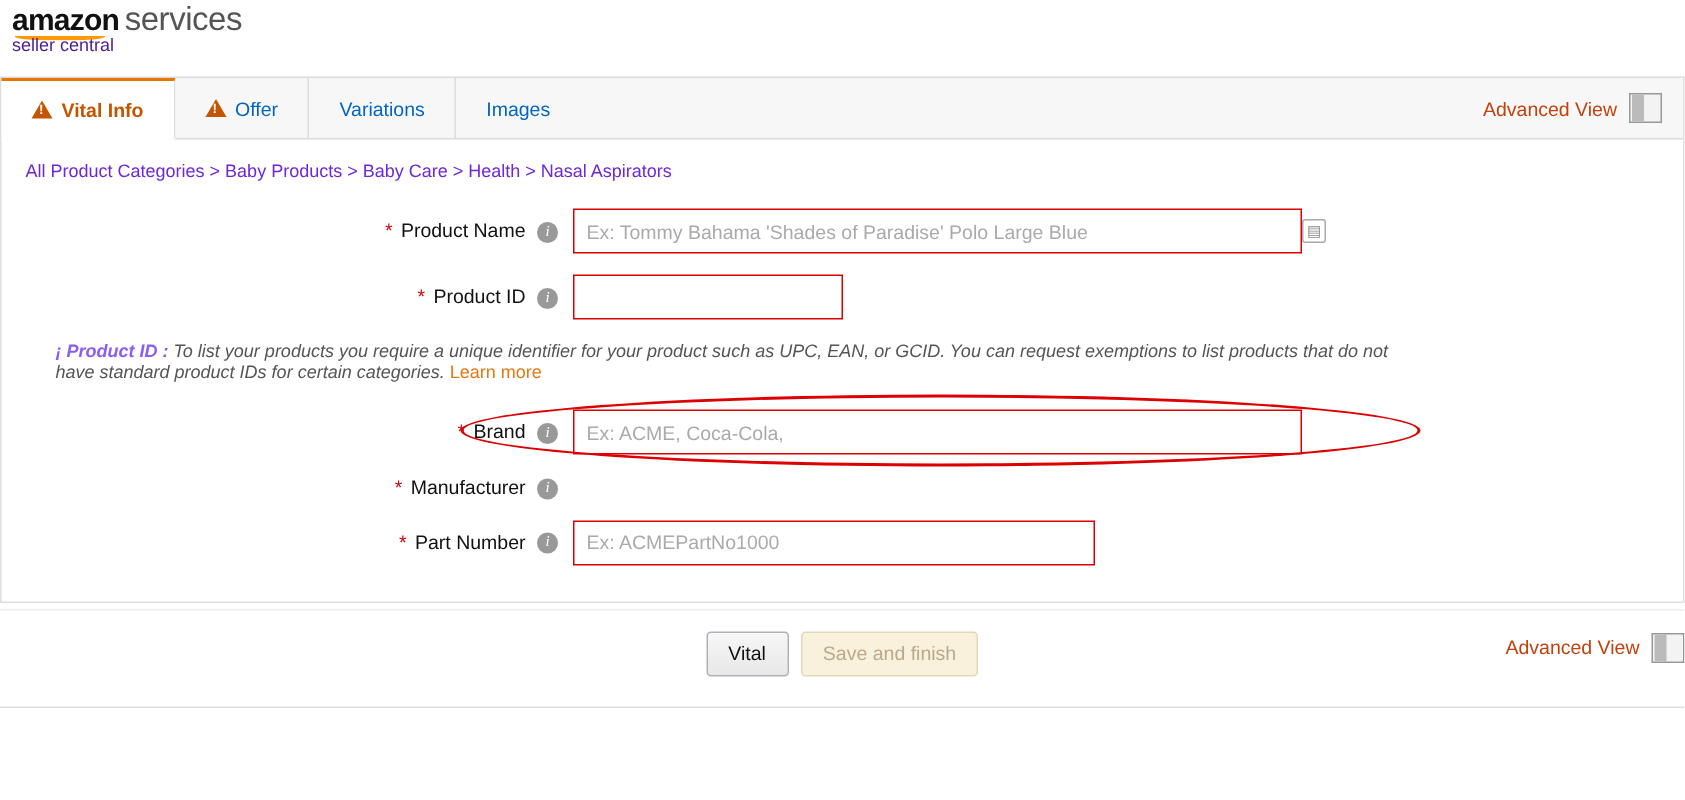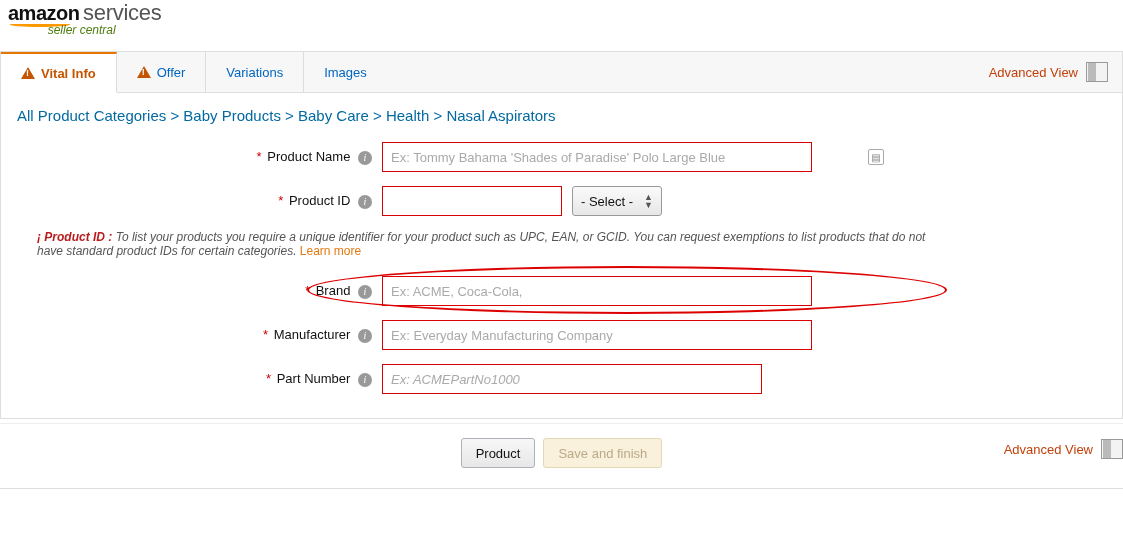--- a/index.html
+++ b/index.html
@@ -3,63 +3,63 @@
   <meta charset="utf-8">
   <style>
     * { box-sizing: border-box; margin: 0; padding: 0; }
     body { font-family: Arial, Helvetica, sans-serif; font-size: 13px; color: #333; background: #fff; }
     .container { width: 1123px; margin: 0 auto; position: relative; }
 
     
     .logo-row { padding: 0 8px; }
     .logo-amazon { font-size: 20px; font-weight: bold; color: #111; letter-spacing: -0.5px; }
     .logo-services { font-size: 22px; font-weight: 300; color: #555; letter-spacing: -0.3px; }
-    .logo-sub { font-size: 12px; color: #4d7c0f; text-align: center; margin-top: -4px; padding-right: 6px; font-style: italic; }
+    .logo-sub { font-size: 12px; color: #4c1d95; text-align: left; margin-top: -4px; padding-right: 6px; }
     .logo-box { display: inline-block; }
     .smile { display:block; height:5px; width:60px; border-bottom: 3px solid #f90; border-radius: 0 0 50% 50%; margin-top:-4px; margin-left:2px; }
 
     
     .tabs-wrap { margin-top: 14px; border: 1px solid #ddd; background: #f7f7f7; position: relative; }
     .tabs { display: flex; align-items: stretch; height: 40px; }
     .tab { display: flex; align-items: center; padding: 0 20px; font-size: 13px; color: #0066c0; cursor: pointer; border-right: 1px solid #ddd; background: #f7f7f7; }
     .tab.active { background: #fff; color: #c45500; font-weight: 600; border-top: 2px solid #e77600; border-bottom: 1px solid #fff; margin-bottom: -1px; }
     .warn-tri { display:inline-block; position:relative; width:0;height:0;border-left:7px solid transparent;border-right:7px solid transparent;border-bottom:12px solid #c45500; margin-right:6px; }
     .warn-tri::after { content:"!"; position:absolute; left:-2px; top:1px; color:#fff; font-size:9px; font-weight:bold; }
 
     .advanced-view { position: absolute; right: 14px; top: 0; height: 40px; display: flex; align-items: center; color: #c2410c; font-size: 13px; cursor: pointer; }
     .toggle-box { width: 22px; height: 20px; border: 1px solid #999; margin-left: 8px; background:#f3f3f3; display:inline-flex; align-items:center; justify-content:flex-start; padding:1px; }
     .toggle-knob { width: 8px; height: 18px; background: #bbb; }
 
     
     .panel { border: 1px solid #ddd; border-top: none; padding: 14px 16px 10px 16px; }
-    .breadcrumb { color: #0369a1; font-size: 15px; margin-bottom: 18px; }
+    .breadcrumb { color: #6d28d9; font-size: 12px; margin-bottom: 18px; }
 
     
     .form-row { display: flex; align-items: center; margin-bottom: 14px; }
     .label-cell { width: 365px; text-align: right; padding-right: 10px; font-size: 13px; color: #111; }
     .req { color: #c00; margin-right: 2px; }
     .info-icon { display:inline-block; width:14px; height:14px; border-radius:50%; background:#999; color:#fff; font-size:10px; line-height:14px; text-align:center; margin-left:4px; vertical-align:middle; font-style: italic; font-family: serif; }
 
     .input-cell { flex: 1; display:flex; align-items:center; gap:10px; }
     input[type=text].fld { height: 30px; border: 1px solid #d00; padding: 0 8px; font-size: 13px; background:#fff; outline:none; }
     input[type=text].fld::placeholder { color: #aaa; }
 
-    .w-lg { width: 430px; }
+    .w-lg { width: 486px; }
     .w-md { width: 180px; }
     .w-xs { width: 80px; }
-    .w-part { width: 380px; font-style: italic; }
+    .w-part { width: 348px; }
 
     .with-icon { position: relative; }
     .field-inner-icon { position:absolute; right:8px; top:50%; transform:translateY(-50%); width:16px; height:16px; border:1px solid #aaa; border-radius:2px; display:flex;align-items:center;justify-content:center; color:#888; font-size:10px; }
 
     .select-btn { height: 30px; width: 90px; border:1px solid #999; background: linear-gradient(#fafafa,#e7e7e7); display:flex; align-items:center; justify-content:space-between; padding: 0 8px; font-size:13px; color:#111; cursor:pointer; border-radius:3px; }
     .chev-stack { font-size:9px; line-height:8px; color:#555; display:flex; flex-direction:column; }
 
     .helper-note { font-size: 12px; color: #555; font-style: italic; margin: 2px 0 18px 20px; max-width: 900px; }
-    .helper-note b { font-style: italic; font-weight: bold; color:#b91c1c; }
+    .helper-note b { font-style: italic; font-weight: bold; color:#8b5cf6; }
     .helper-note a { color: #e47911; text-decoration: none; font-style: normal; }
 
     
     .brand-row-wrap { position: relative; }
     .red-ellipse { position:absolute; pointer-events:none; border: 2px solid #d00; border-radius: 50%; width: 640px; height: 48px; left: 290px; top: -10px; }
 
     
     .button-row { display:flex; align-items:center; justify-content:center; padding: 14px 0 10px 0; position:relative; border-top: 1px solid #eee; margin-top: 4px; }
     .btn { height: 30px; padding: 0 14px; border-radius: 3px; font-size: 13px; cursor:pointer; }
     .btn-cancel { background: linear-gradient(#f7f7f7,#e7e7e7); border:1px solid #adb1b8; color:#111; }
@@ -126,27 +126,20 @@
     </div>
 
     <div class="form-row">
       <div class="label-cell">
         <span class="req">*</span>
         <span>Product ID</span>
         <span class="info-icon">i</span>
       </div>
       <div class="input-cell">
         <input type="text" class="fld w-md" placeholder="" style="">
-        <div class="select-btn">
-          <span>- Select -</span>
-          <span class="chev-stack">
-              <span>▲</span>
-              <span>▼</span>
-            </span>
-        </div>
       </div>
     </div>
 
     <div class="helper-note">
       <b>¡ Product ID :</b><span> To list your products you require a unique identifier for your product such as UPC, EAN, or GCID. You can request exemptions to list products that do not have standard product IDs for certain categories. </span><a href="#">Learn more</a>
     </div>
 
     <div class="form-row brand-row-wrap">
       <span class="red-ellipse"></span>
       <div class="label-cell">
@@ -158,40 +151,37 @@
         <input type="text" class="fld w-lg" placeholder="Ex: ACME, Coca-Cola," style="">
       </div>
     </div>
 
     <div class="form-row">
       <div class="label-cell">
         <span class="req">*</span>
         <span>Manufacturer</span>
         <span class="info-icon">i</span>
       </div>
-      <div class="input-cell">
-        <input type="text" class="fld w-lg" placeholder="Ex: Everyday Manufacturing Company" style="">
-      </div>
     </div>
 
     <div class="form-row">
       <div class="label-cell">
         <span class="req">*</span>
         <span>Part Number</span>
         <span class="info-icon">i</span>
       </div>
       <div class="input-cell">
         <input type="text" class="fld w-part" placeholder="Ex: ACMEPartNo1000" style="">
       </div>
     </div>
 
   </div>
 
   <div class="button-row">
-    <button class="btn btn-cancel">Product</button>
+    <button class="btn btn-cancel">Vital</button>
     <button class="btn btn-save" disabled="">Save and finish</button>
     <div class="advanced-view">
       <span>Advanced View</span>
       <span class="toggle-box">
           <span class="toggle-knob"></span>
         </span>
     </div>
   </div>
 
   <div class="page-footer">

